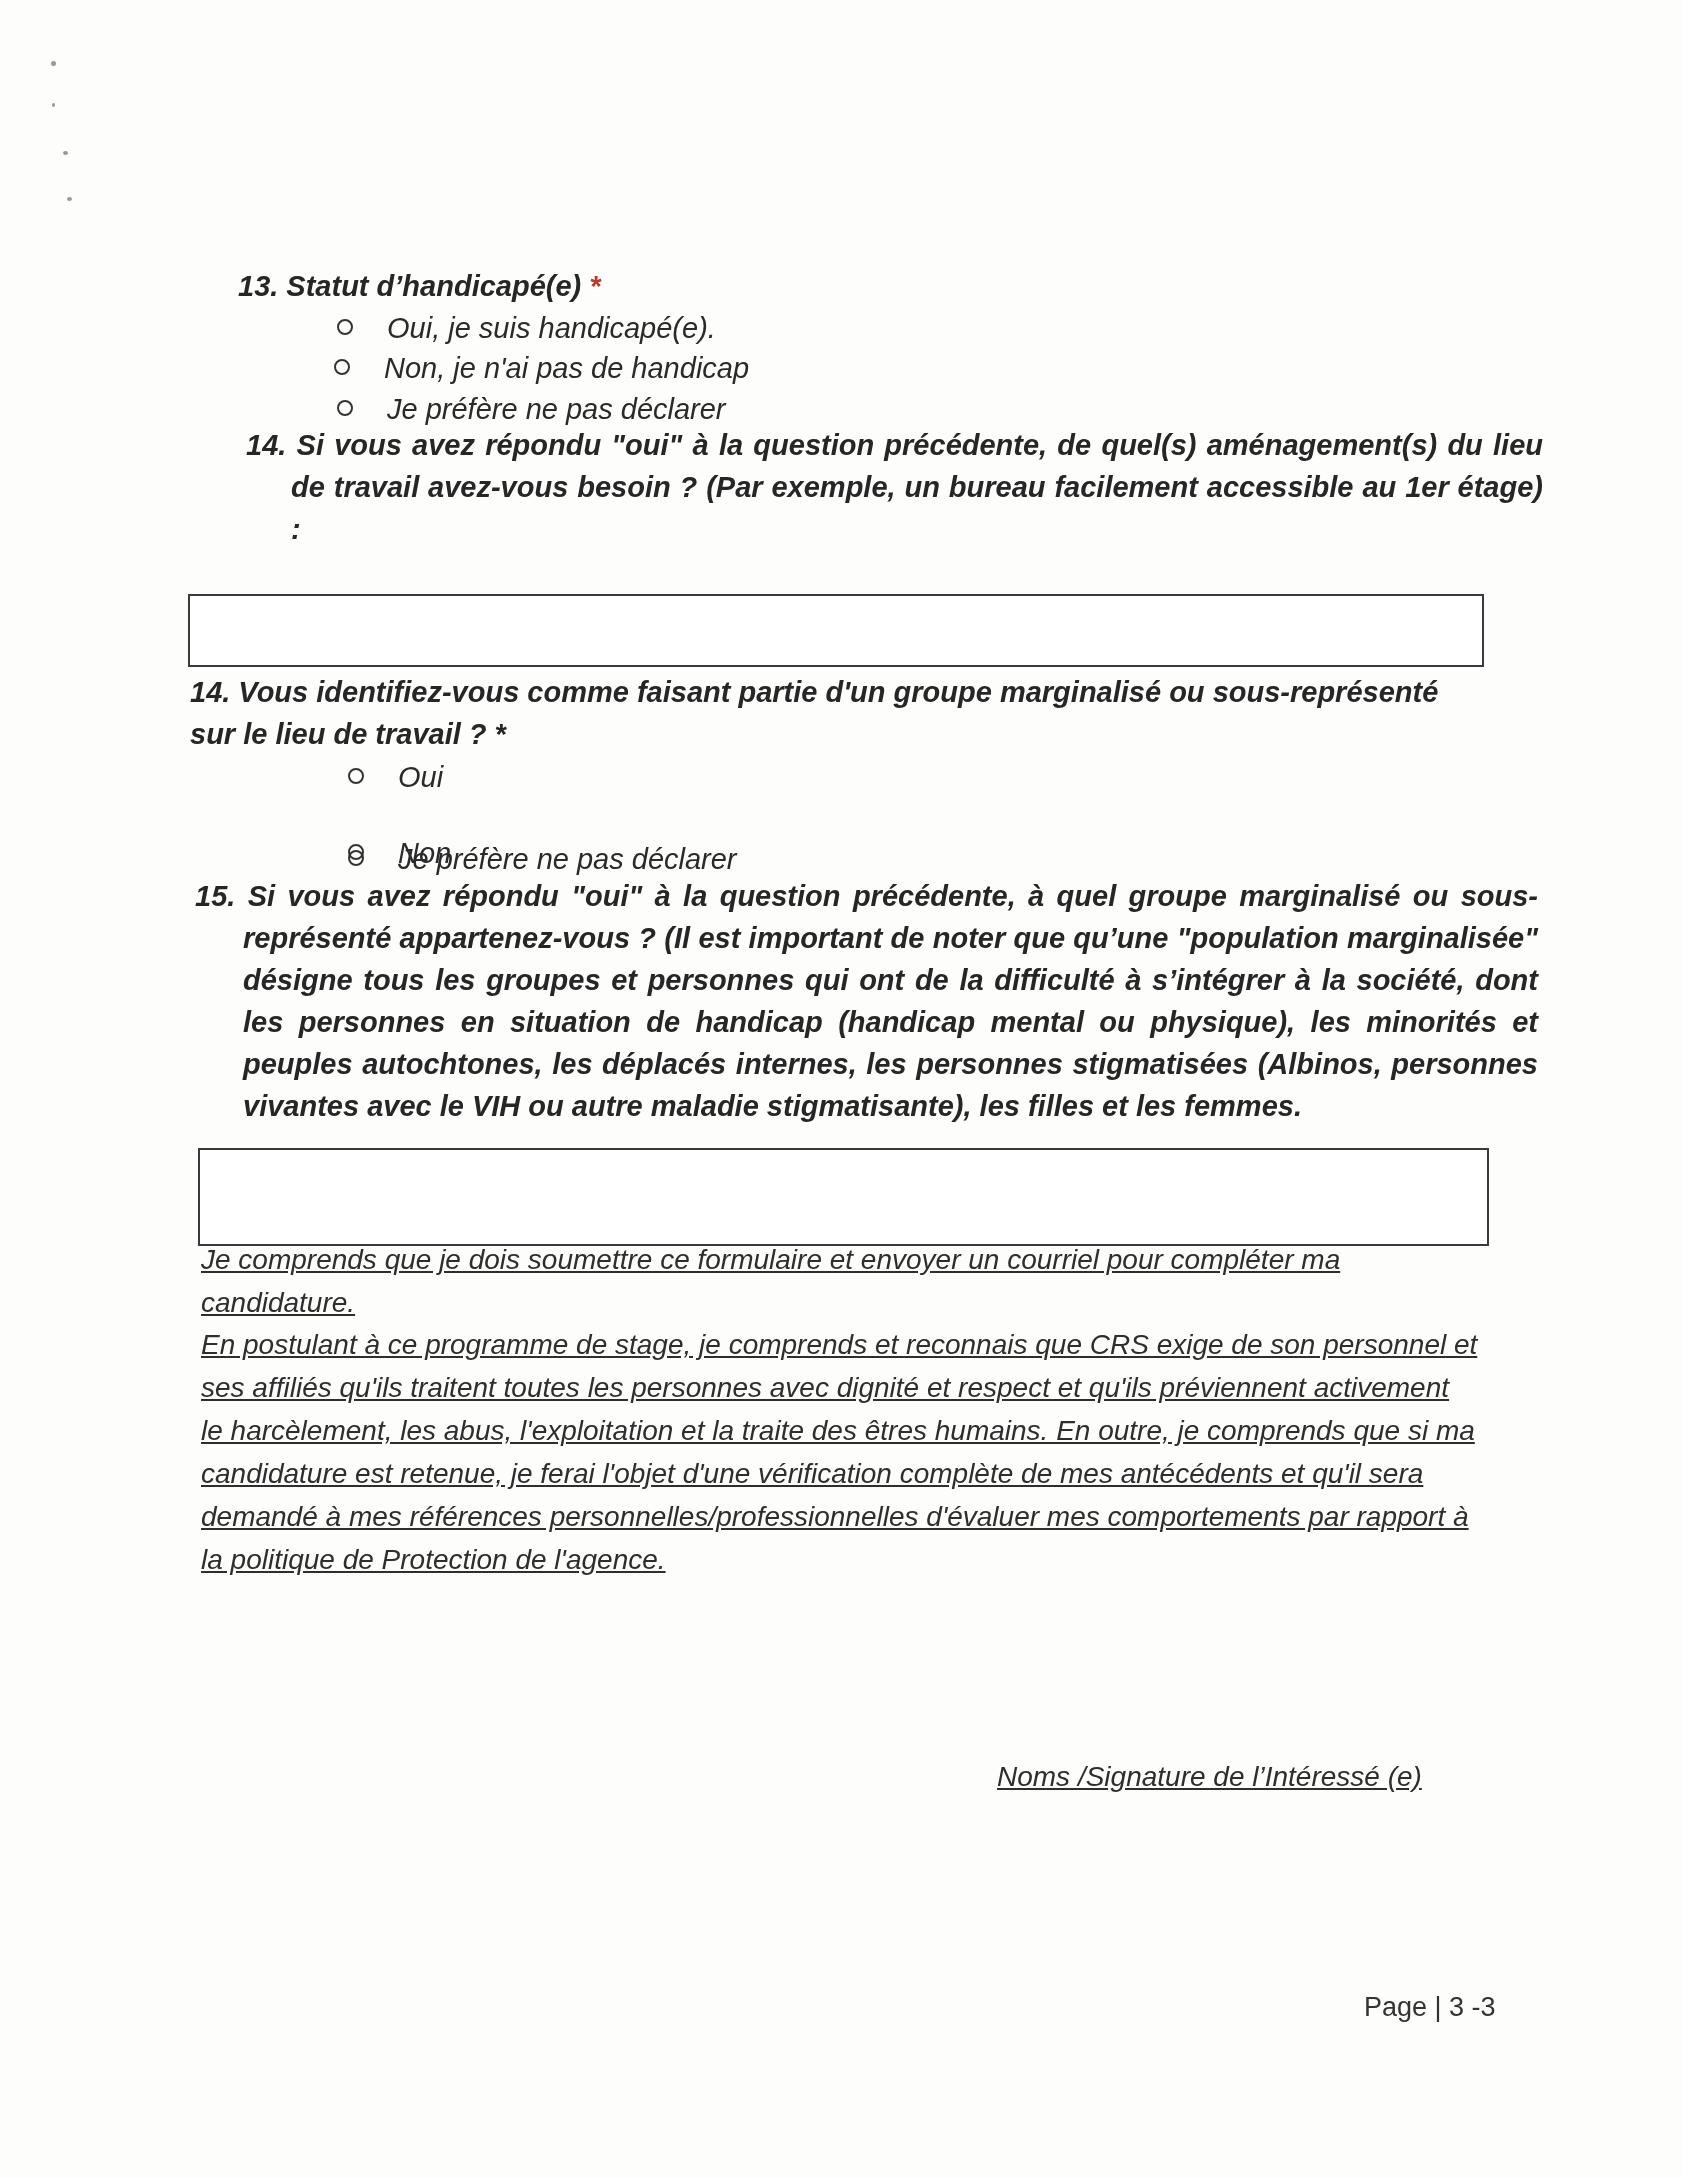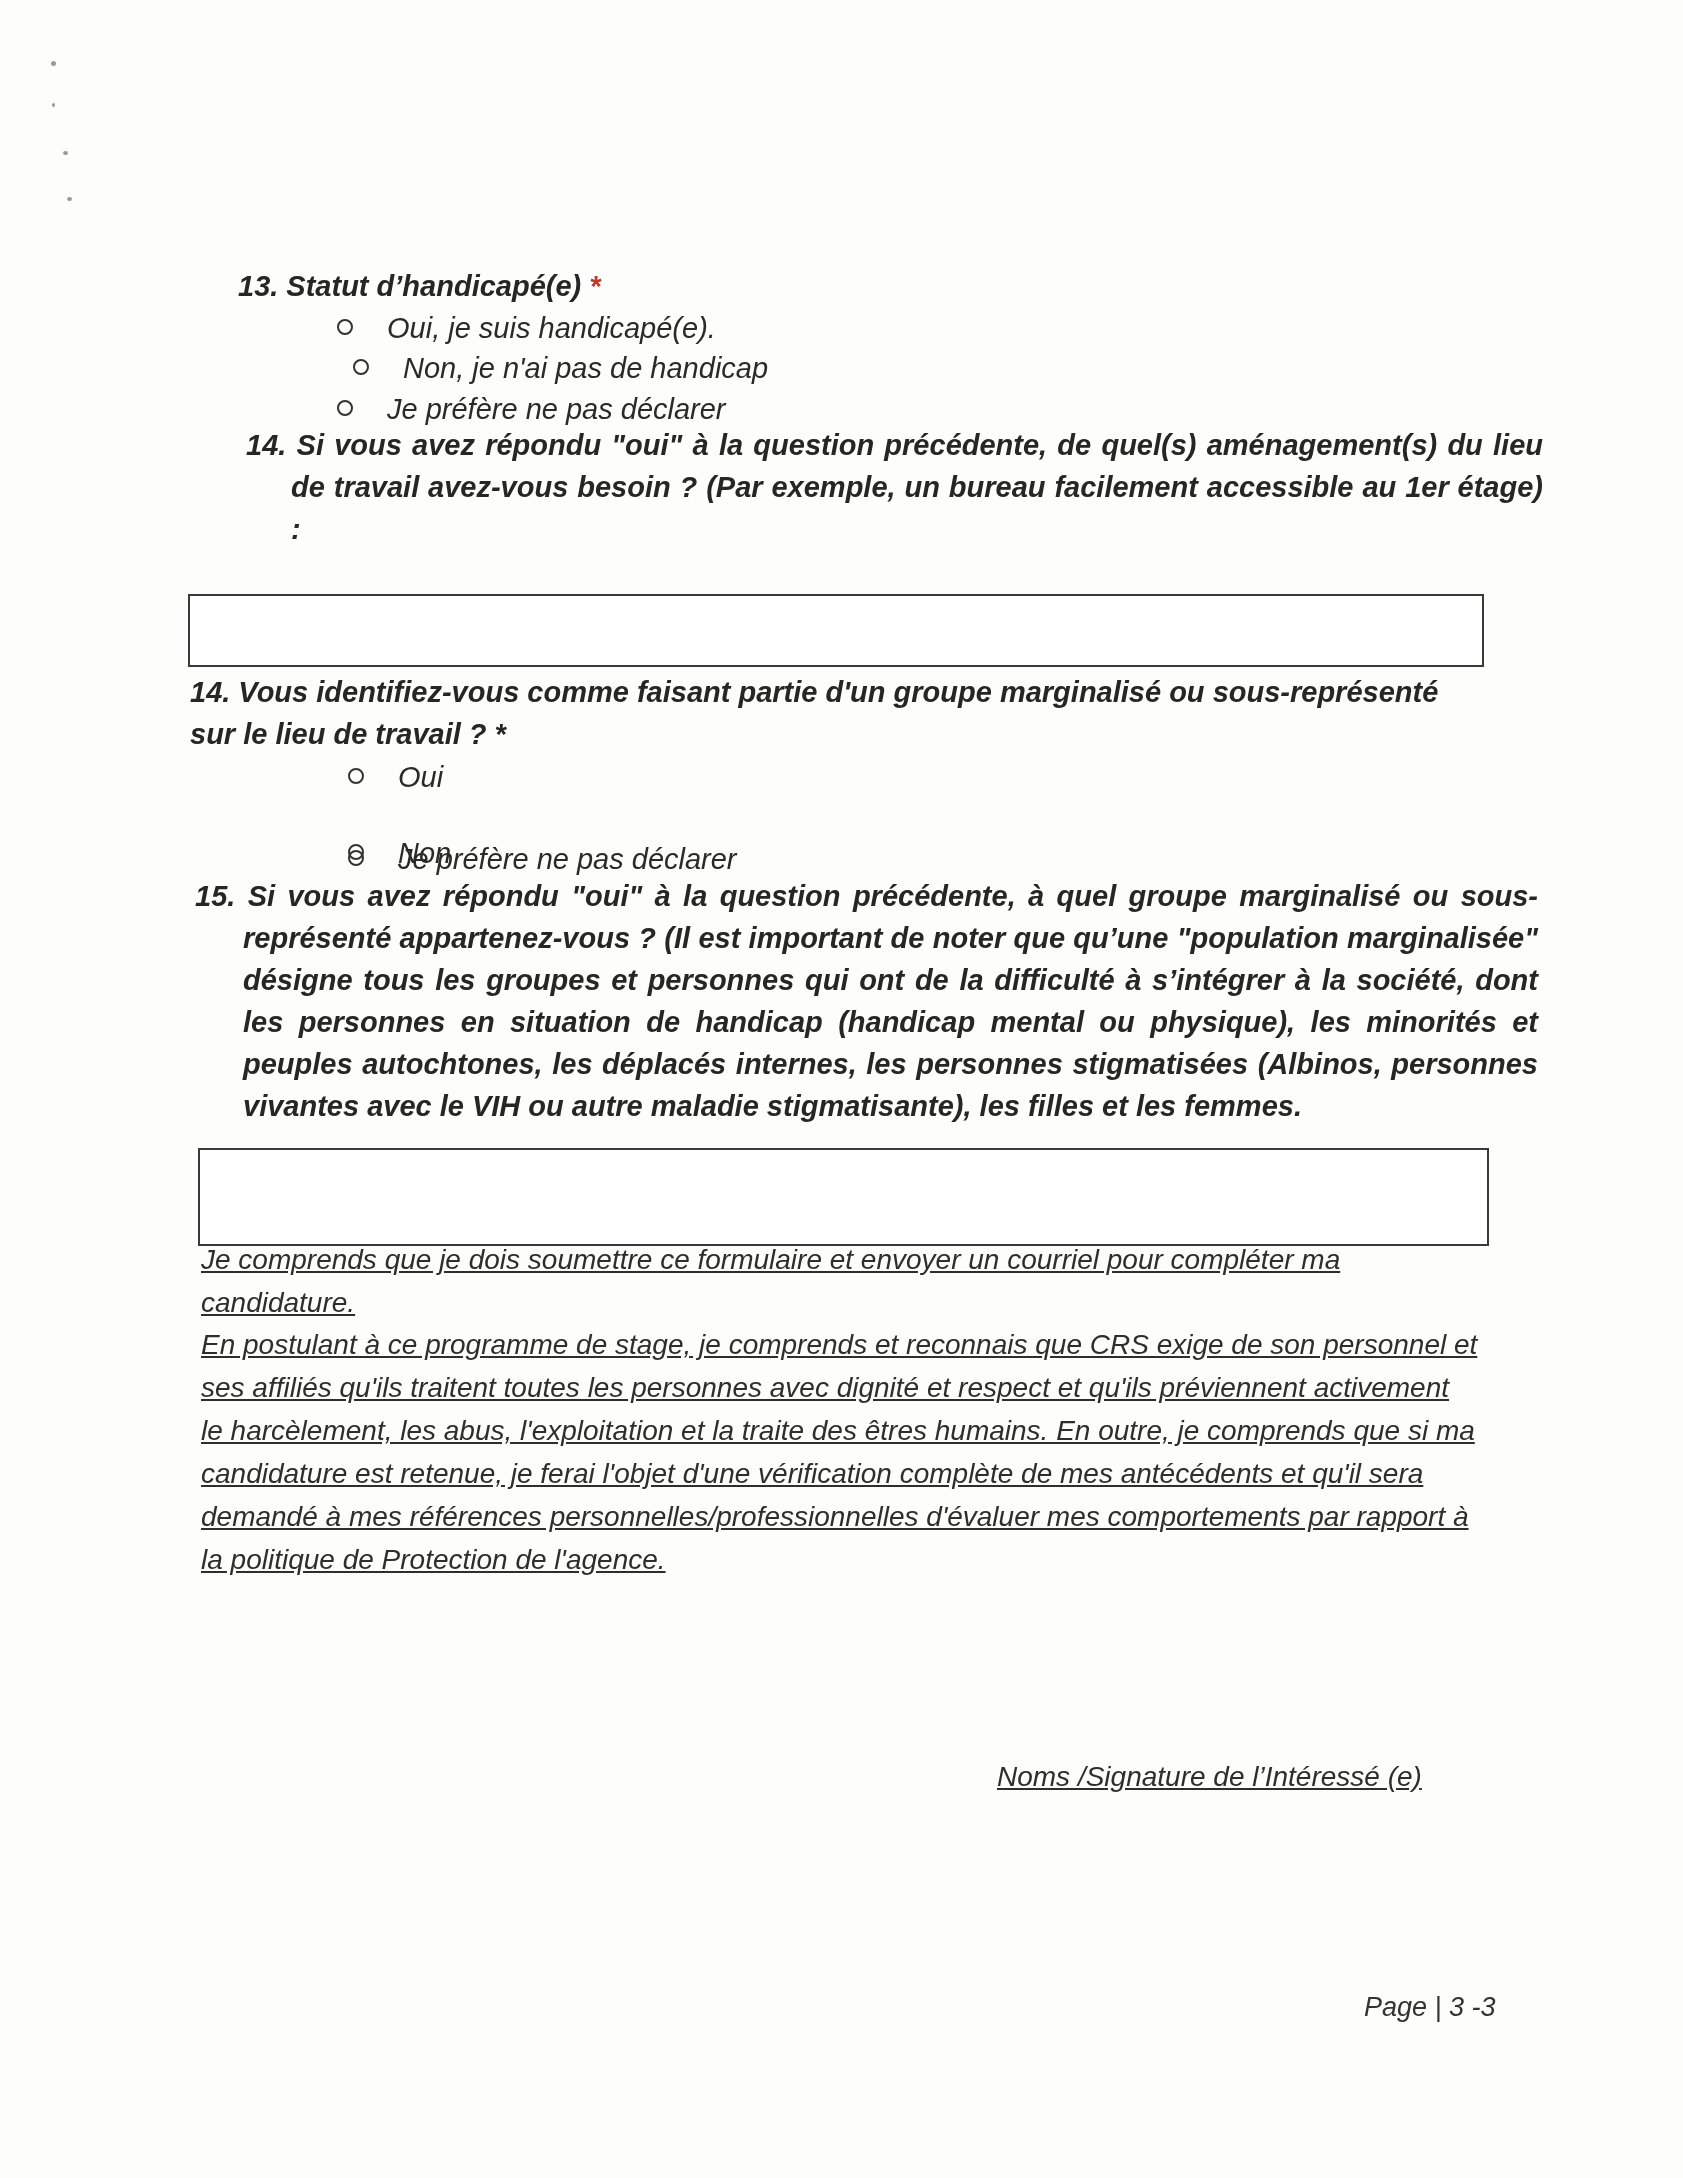--- a/index.html
+++ b/index.html
@@ -3,21 +3,21 @@
   <meta charset="utf-8">
   <style>
     html, body { margin: 0; padding: 0; }
     body {
       width: 1683px; height: 2178px; position: relative;
       background: #fdfdfc; color: #2b2b2b;
       font-family: "Liberation Sans", sans-serif;
       overflow: hidden;
     }
     .page { position: absolute; left: 0; top: 0; width: 1683px; height: 1633px; }
-    .abs { position: absolute; font-style: italic; }
+    .abs { position: absolute; }
     .q { font-weight: bold; font-style: italic; font-size: 29px; color: #262626; line-height: 42px; }
     .asterisk-red { color: #c0392b; }
     .opt { font-style: italic; font-size: 29px; color: #2a2a2a; line-height: 42px; white-space: nowrap; }
     .bullet { display: inline-block; width: 12px; height: 12px; border: 2px solid #333; border-radius: 50%; margin-right: 34px; vertical-align: middle; position: relative; top: -3px; }
     .para { font-style: italic; font-size: 28px; color: #2e2e2e; line-height: 43px; text-decoration: underline; }
     .box { position: absolute; border: 2.5px solid #3a3a3a; background: #fff; }
     .justify { text-align: justify; text-align-last: left; }
     .speck { position: absolute; background: #999; border-radius: 50%; }
     .footer { font-size: 27px; color: #333; }
     .sig-line { display: inline-block; border-bottom: 2px solid #222; width: 426px; height: 28px; vertical-align: baseline; margin-left: 6px; }
@@ -32,21 +32,21 @@
   <div class="speck" style="left:63px;top:151px;width:5px;height:4px;"></div>
   <div class="speck" style="left:67px;top:197px;width:5px;height:4px;"></div>
 
   <div class="abs q" style="left:238px; top:265px; white-space:nowrap;">
     <span>13. Statut d’handicapé(e)</span>
     <span class="asterisk-red">*</span>
   </div>
   <div class="abs opt" style="left:337px; top:307px;">
     <span class="bullet"></span><span>Oui, je suis handicapé(e).</span>
   </div>
-  <div class="abs opt" style="left:353px; top:347px;">
+  <div class="abs opt" style="left:334px; top:347px;">
     <span class="bullet"></span><span>Non, je n'ai pas de handicap</span>
   </div>
   <div class="abs opt" style="left:337px; top:388px;">
     <span class="bullet"></span><span>Je préfère ne pas déclarer</span>
   </div>
 
   <div class="abs q justify" style="left:238px; top:424px; width:1252px; padding-left:45px; text-indent:-45px;margin-left:8px;">14. Si vous avez répondu "oui" à la question précédente, de quel(s) aménagement(s) du lieu de travail avez-vous besoin ? (Par exemple, un bureau facilement accessible au 1er étage) :</div>
   <div class="box" style="left:188px; top:594px; width:1292px; height:69px;">
     <span></span>
   </div>

